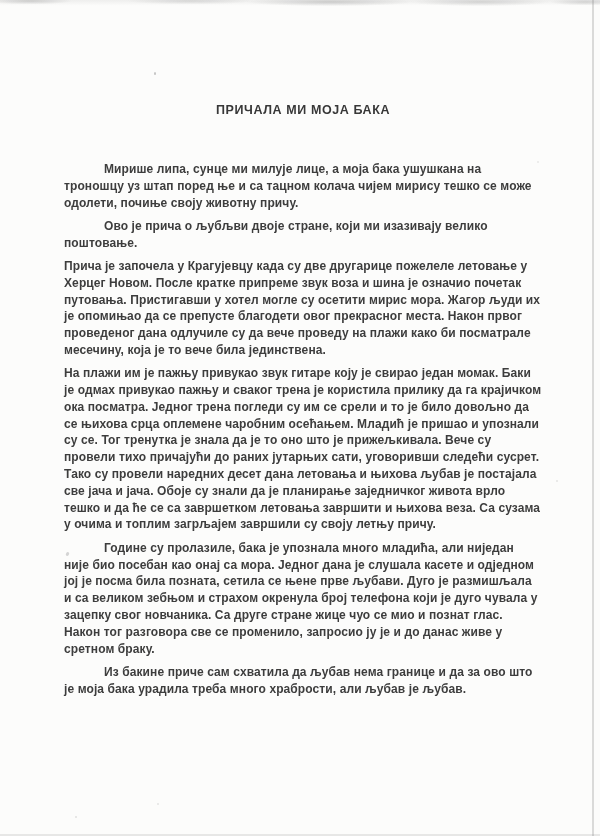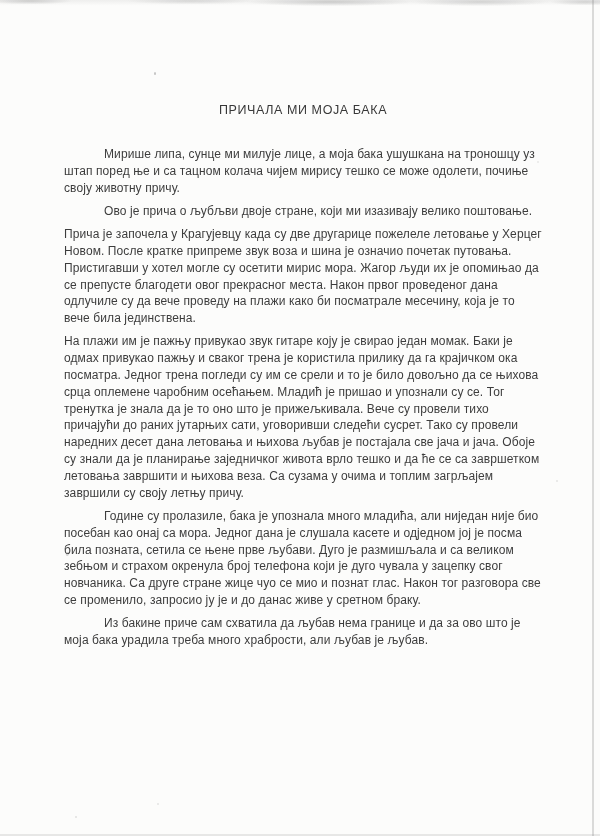--- a/index.html
+++ b/index.html
@@ -62,31 +62,32 @@
   .content {
     position: absolute;
     left: 64px;
     top: 103px;
     width: 478px;
     color: #3d3d3d;
   }
   .doc-title {
     text-align: center;
     font-size: 12.5px;
-    font-weight: 400;
+    font-weight: 700;
     letter-spacing: 0.6px;
-    margin: 0 0 29px 0;
+    margin: 0 0 44px 0;
     color: #383838;
   }
   .content p {
     font-size: 12px;
     line-height: 16.8px;
     margin: 0 0 6.5px 0;
     text-align: left;
     letter-spacing: 0.1px;
+    font-weight: bold;
   }
   .content p.indent {
     text-indent: 40px;
   }
 </style>
 </head>
 <body>
 
 <div class="page">
 

